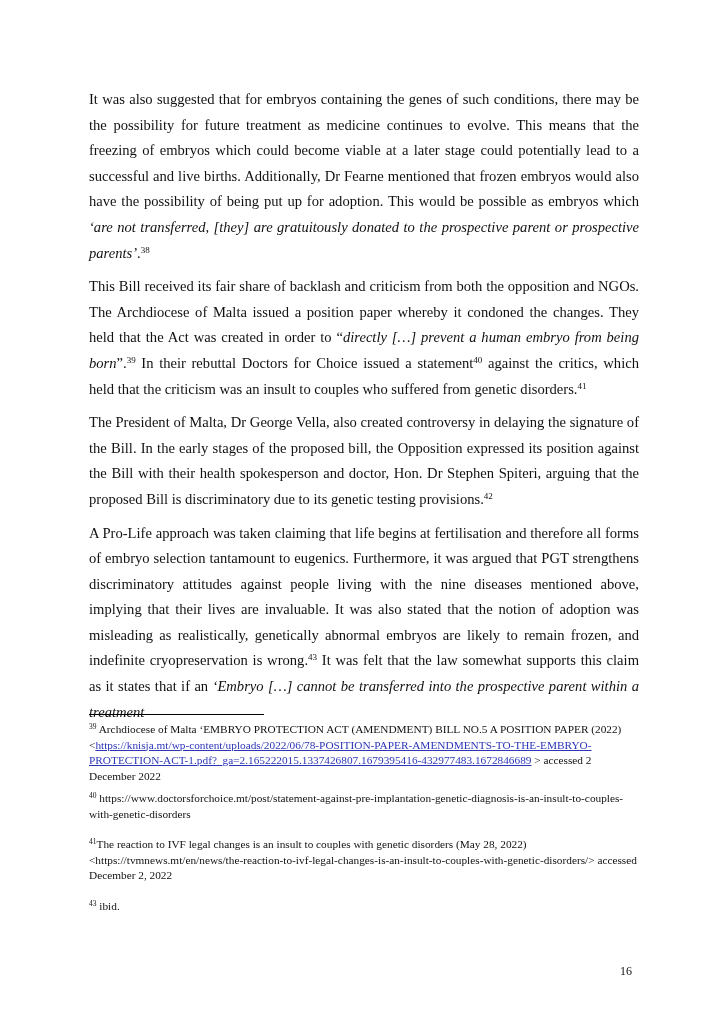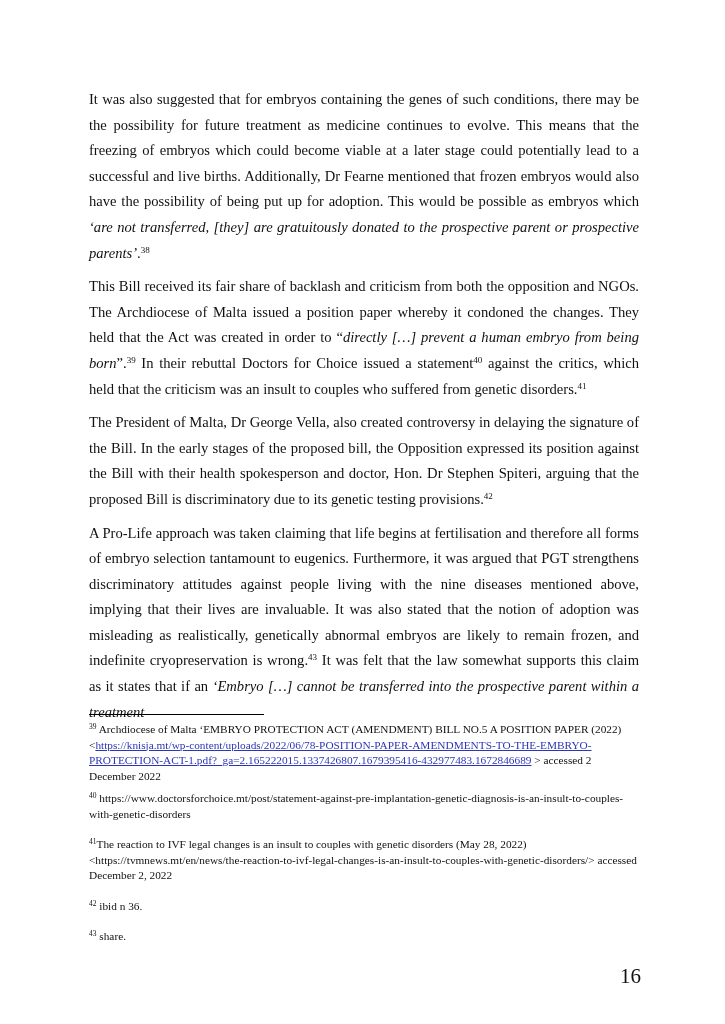--- a/index.html
+++ b/index.html
@@ -9,34 +9,33 @@
   .body-text { position: absolute; left: 89px; width: 550px; top: 87px; }
   .para { font-size: 14.6px; line-height: 25.6px; text-align: justify; margin: 0 0 8px 0; }
   .para i { font-style: italic; }
   sup { font-size: 9px; line-height: 0; vertical-align: 5px; }
   .fn-rule { position: absolute; left: 89px; top: 714px; width: 175px; height: 0; border-top: 1px solid #000; }
   .footnotes { position: absolute; left: 89px; width: 550px; top: 722px; }
   .fn { font-size: 11.3px; line-height: 15.5px; margin: 0 0 7px 0; }
   .fn.tight { margin-bottom: 0; margin-top: 15px; }
   .fn sup { font-size: 7.5px; vertical-align: 4px; }
   .fn a { color: #2c35b8; }
-  .page-num { position: absolute; left: 620px; top: 964px; font-size: 21px; text-align: right; }
+  .page-num { position: absolute; left: 620px; top: 964px; font-size: 12px; text-align: right; }
 </style>
 </head>
 <body>
 
 <div class="page">
   <div class="body-text" id="body-text">
       <p class="para"><span>It was also suggested that for embryos containing the genes of such conditions, there may be the possibility for future treatment as medicine continues to evolve. This means that the freezing of embryos which could become viable at a later stage could potentially lead to a successful and live births. Additionally, Dr Fearne mentioned that frozen embryos would also have the possibility of being put up for adoption. This would be possible as embryos which </span><i>‘are not transferred, [they] are gratuitously donated to the prospective parent or prospective parents’</i><span>.</span><sup>38</sup></p>
       <p class="para"><span>This Bill received its fair share of backlash and criticism from both the opposition and NGOs. The Archdiocese of Malta issued a position paper whereby it condoned the changes. They held that the Act was created in order to “</span><i>directly […] prevent a human embryo from being born</i><span>”.</span><sup>39</sup><span> In their rebuttal Doctors for Choice issued a statement</span><sup>40</sup><span> against the critics, which held that the criticism was an insult to couples who suffered from genetic disorders.</span><sup>41</sup></p>
       <p class="para"><span>The President of Malta, Dr George Vella, also created controversy in delaying the signature of the Bill. In the early stages of the proposed bill, the Opposition expressed its position against the Bill with their health spokesperson and doctor, Hon. Dr Stephen Spiteri, arguing that the proposed Bill is discriminatory due to its genetic testing provisions.</span><sup>42</sup></p>
       <p class="para"><span>A Pro-Life approach was taken claiming that life begins at fertilisation and therefore all forms of embryo selection tantamount to eugenics. Furthermore, it was argued that PGT strengthens discriminatory attitudes against people living with the nine diseases mentioned above, implying that their lives are invaluable. It was also stated that the notion of adoption was misleading as realistically, genetically abnormal embryos are likely to remain frozen, and indefinite cryopreservation is wrong.</span><sup>43</sup><span> It was felt that the law somewhat supports this claim as it states that if an </span><i>‘Embryo […] cannot be transferred into the prospective parent within a treatment</i></p>
     </div>
   <div class="fn-rule"></div>
   <div class="footnotes" id="footnotes">
       <div class="fn"><sup>39</sup><span> Archdiocese of Malta ‘EMBRYO PROTECTION ACT (AMENDMENT) BILL NO.5 A POSITION PAPER (2022) &lt;</span><a href="#">https://knisja.mt/wp-content/uploads/2022/06/78-POSITION-PAPER-AMENDMENTS-TO-THE-EMBRYO-PROTECTION-ACT-1.pdf?_ga=2.165222015.1337426807.1679395416-432977483.1672846689</a><span> &gt; accessed 2 December 2022</span></div>
       <div class="fn"><sup>40</sup><span> https://www.doctorsforchoice.mt/post/statement-against-pre-implantation-genetic-diagnosis-is-an-insult-to-couples-with-genetic-disorders</span></div>
       <div class="fn tight"><sup>41</sup><span>The reaction to IVF legal changes is an insult to couples with genetic disorders (May 28, 2022) &lt;https://tvmnews.mt/en/news/the-reaction-to-ivf-legal-changes-is-an-insult-to-couples-with-genetic-disorders/&gt; accessed December 2, 2022</span></div>
-      <div class="fn tight"><sup>42</sup><span> ibid n 36.</span></div>
-      <div class="fn tight"><sup>43</sup><span> share.</span></div>
+      <div class="fn tight"><sup>43</sup><span> ibid.</span></div>
     </div>
   <div class="page-num">16</div>
 </div>
 
 </body></html>

